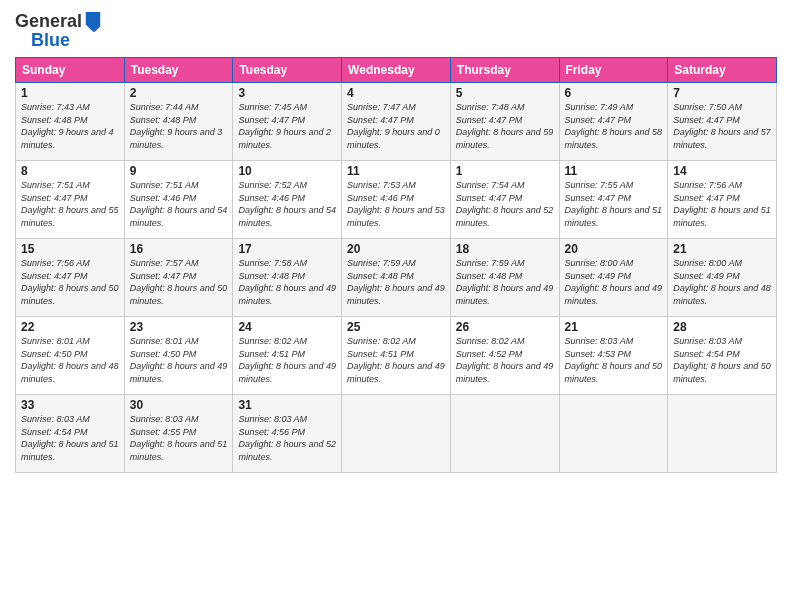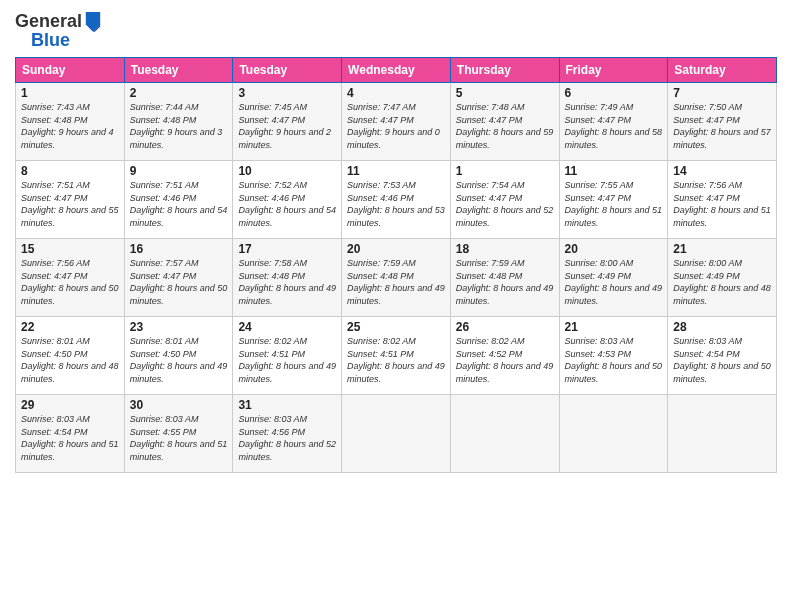--- a/index.html
+++ b/index.html
@@ -240,21 +240,21 @@
             <span class="day-num">21</span>
             <div class="day-info">Sunrise: 8:03 AM<br>Sunset: 4:53 PM<br>Daylight: 8 hours and 50 minutes.</div>
           </td>
           <td>
             <span class="day-num">28</span>
             <div class="day-info">Sunrise: 8:03 AM<br>Sunset: 4:54 PM<br>Daylight: 8 hours and 50 minutes.</div>
           </td>
         </tr>
         <tr>
           <td>
-            <span class="day-num">29</span>
+            <span class="day-num">33</span>
             <div class="day-info">Sunrise: 8:03 AM<br>Sunset: 4:54 PM<br>Daylight: 8 hours and 51 minutes.</div>
           </td>
           <td>
             <span class="day-num">30</span>
             <div class="day-info">Sunrise: 8:03 AM<br>Sunset: 4:55 PM<br>Daylight: 8 hours and 51 minutes.</div>
           </td>
           <td>
             <span class="day-num">31</span>
             <div class="day-info">Sunrise: 8:03 AM<br>Sunset: 4:56 PM<br>Daylight: 8 hours and 52 minutes.</div>
           </td>

